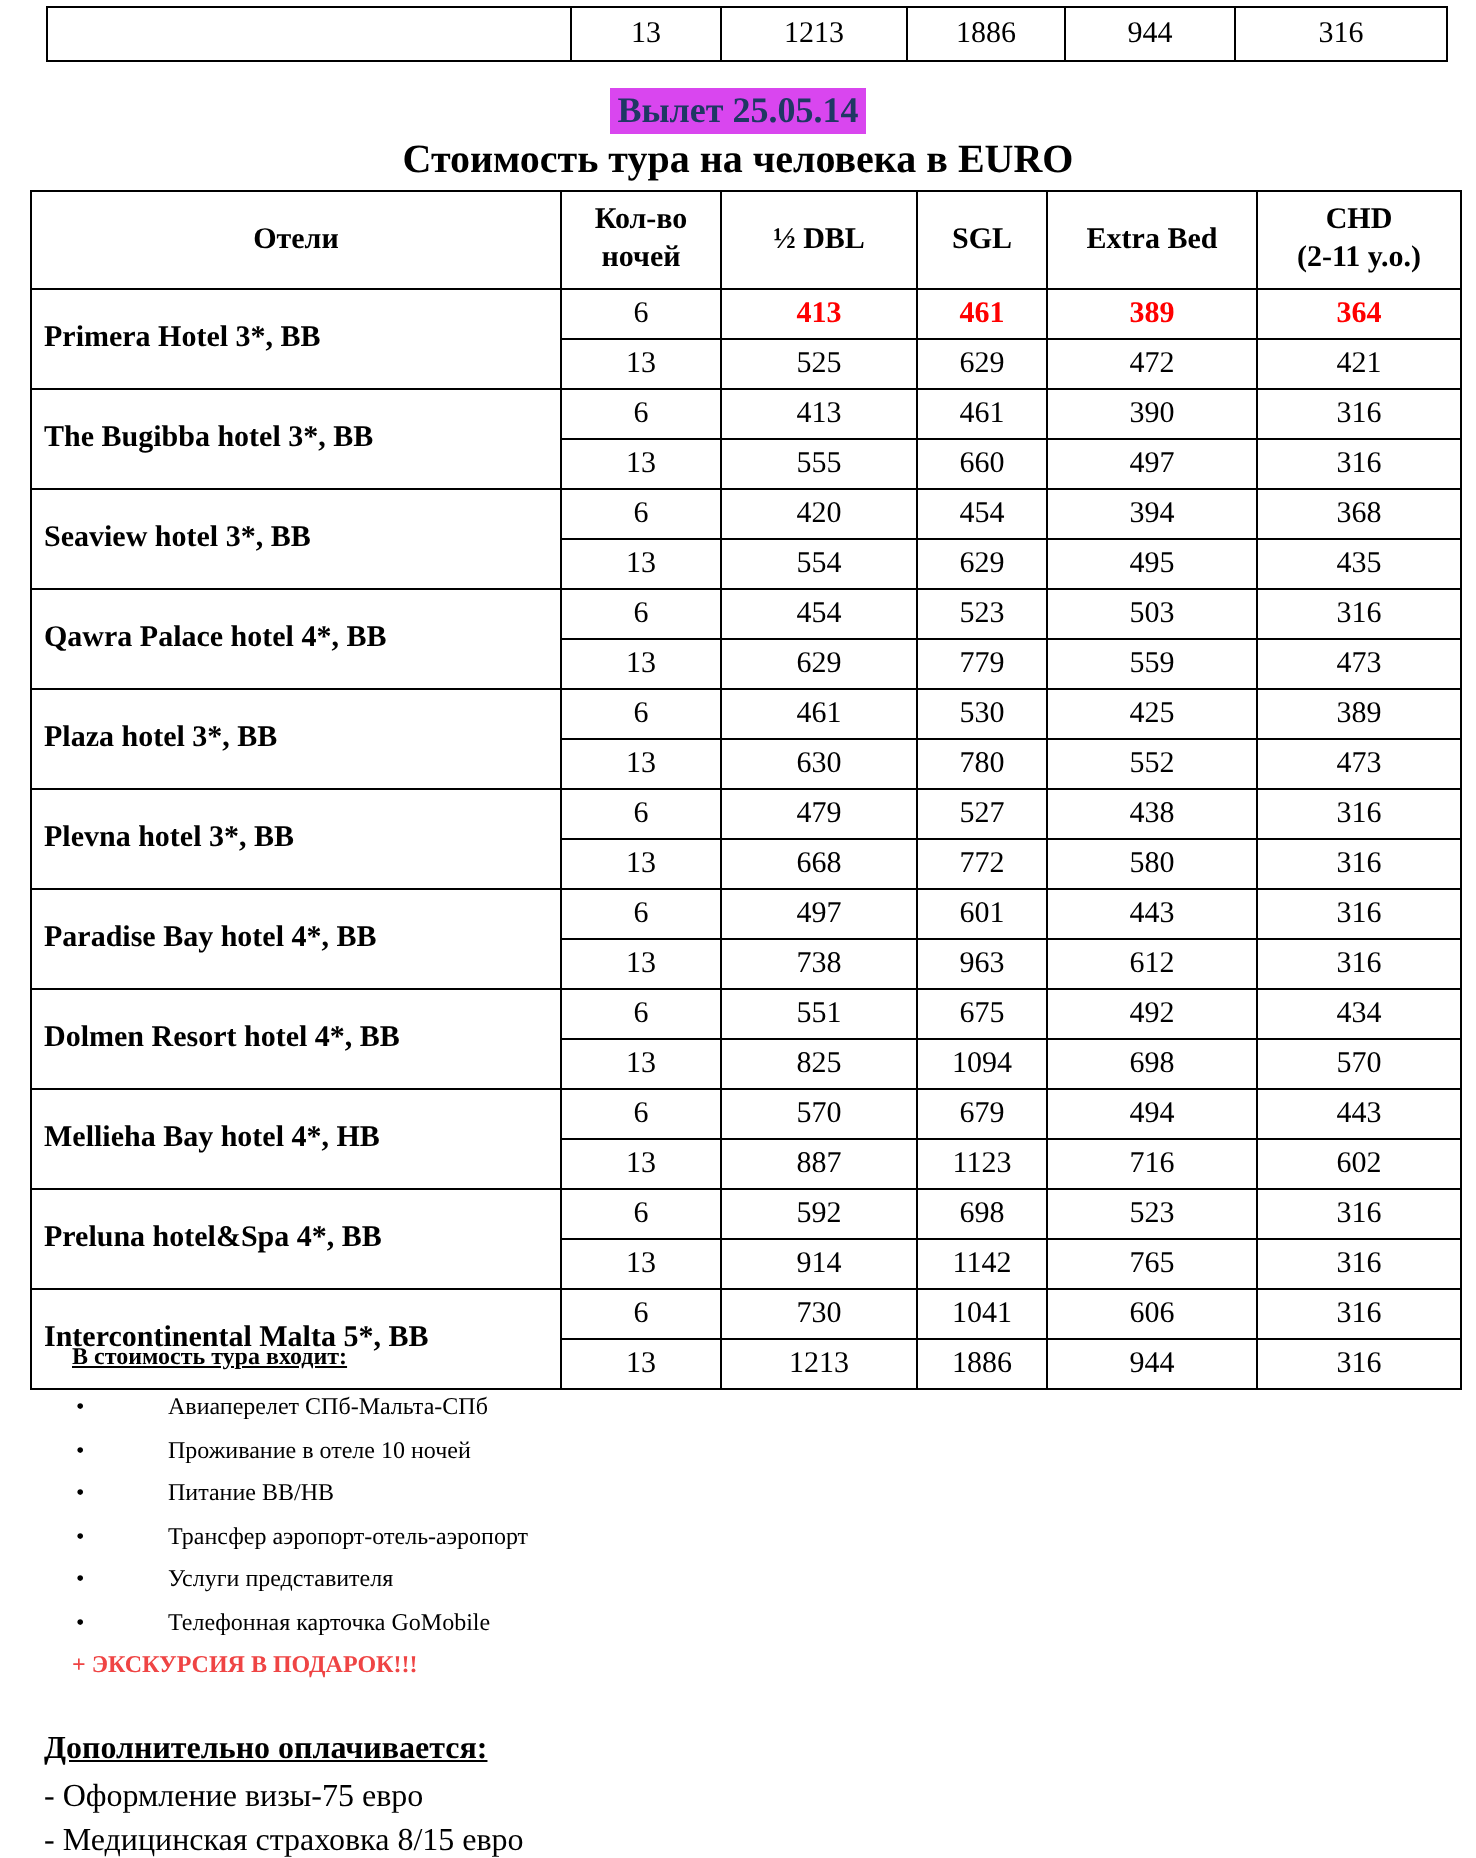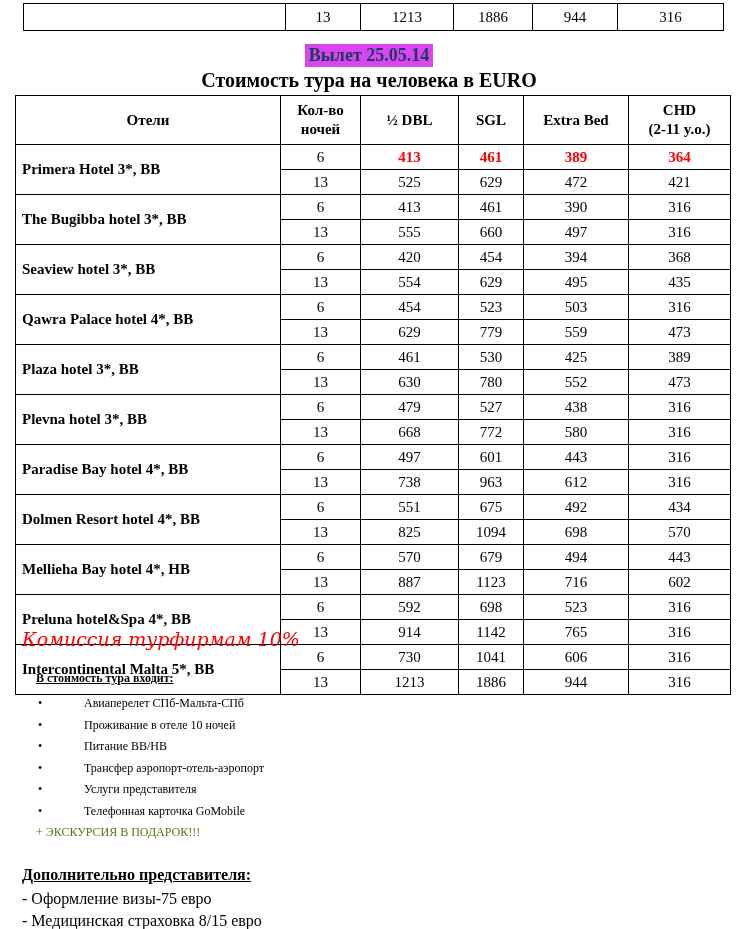--- a/index.html
+++ b/index.html
@@ -47,21 +47,21 @@
     font-size:19px; font-style:italic; color:#FF0000;
     font-family:"DejaVu Serif", serif;
   }
 
   .includes { position:absolute; left:36px; top:671px; font-size:12px; }
   .sec-heading { font-weight:bold; text-decoration:underline; }
   .includes .sec-heading { margin-bottom:7px; }
   .bullet-list { list-style:none; margin:0; padding:0; }
   .bullet-list li { position:relative; padding-left:48px; line-height:21.5px; }
   .bullet-list li::before { content:"\2022"; position:absolute; left:2px; }
-  .bonus-line { line-height:21.5px; font-weight:normal; color:#4d7c0f; }
+  .bonus-line { line-height:21.5px; font-weight:bold; color:#ef4444; }
 
   .extras { position:absolute; left:22px; top:866px; font-size:16px; }
   .extras .sec-heading { margin-bottom:4px; }
   .extras .extra-line { line-height:21.5px; }
 </style>
 </head>
 <body>
 
 <div class="page">
 
@@ -272,34 +272,33 @@
         <tr>
           <td class="num">13</td>
           <td class="num">1213</td>
           <td class="num">1886</td>
           <td class="num">944</td>
           <td class="num">316</td>
         </tr>
       </tbody>
   </table>
 
-  <div class="commission">Комиссия турфирмам 10%</div>
 
   <div class="includes">
     <div class="sec-heading">В стоимость тура входит:</div>
     <ul class="bullet-list">
       <li>Авиаперелет СПб-Мальта-СПб</li>
       <li>Проживание в отеле 10 ночей</li>
       <li>Питание BB/HB</li>
       <li>Трансфер аэропорт-отель-аэропорт</li>
       <li>Услуги представителя</li>
       <li>Телефонная карточка GoMobile</li>
     </ul>
     <div class="bonus-line">+ ЭКСКУРСИЯ В ПОДАРОК!!!</div>
   </div>
 
   <div class="extras">
-    <div class="sec-heading">Дополнительно представителя:</div>
+    <div class="sec-heading">Дополнительно оплачивается:</div>
     <div class="extra-line">- Оформление визы-75 евро</div>
     <div class="extra-line">- Медицинская страховка 8/15 евро</div>
   </div>
 
 </div>
 
 </body></html>

